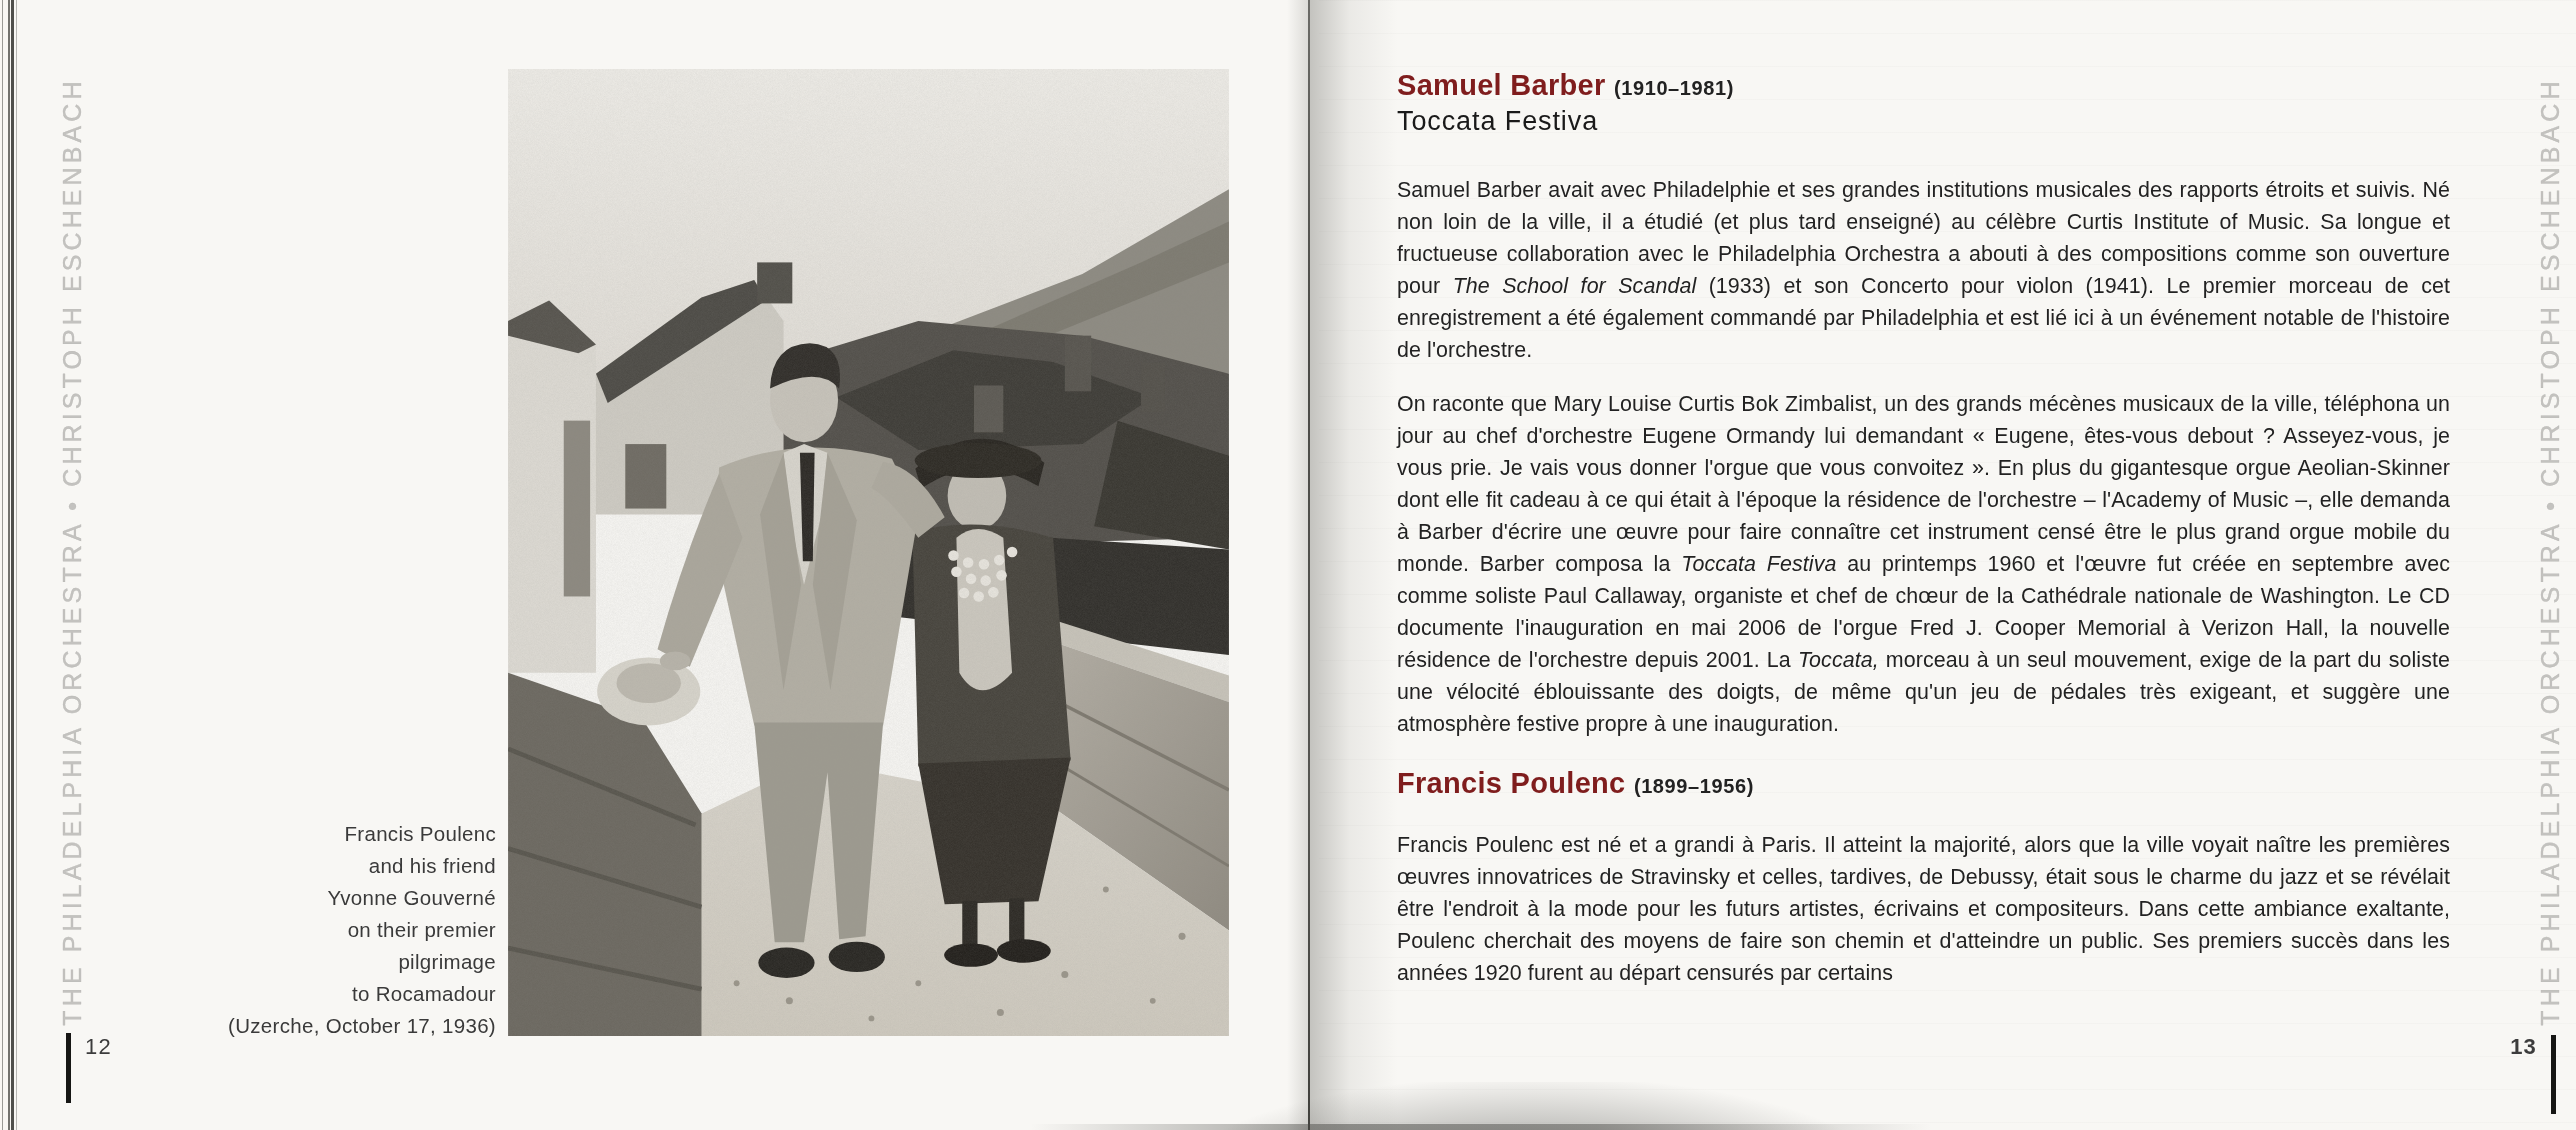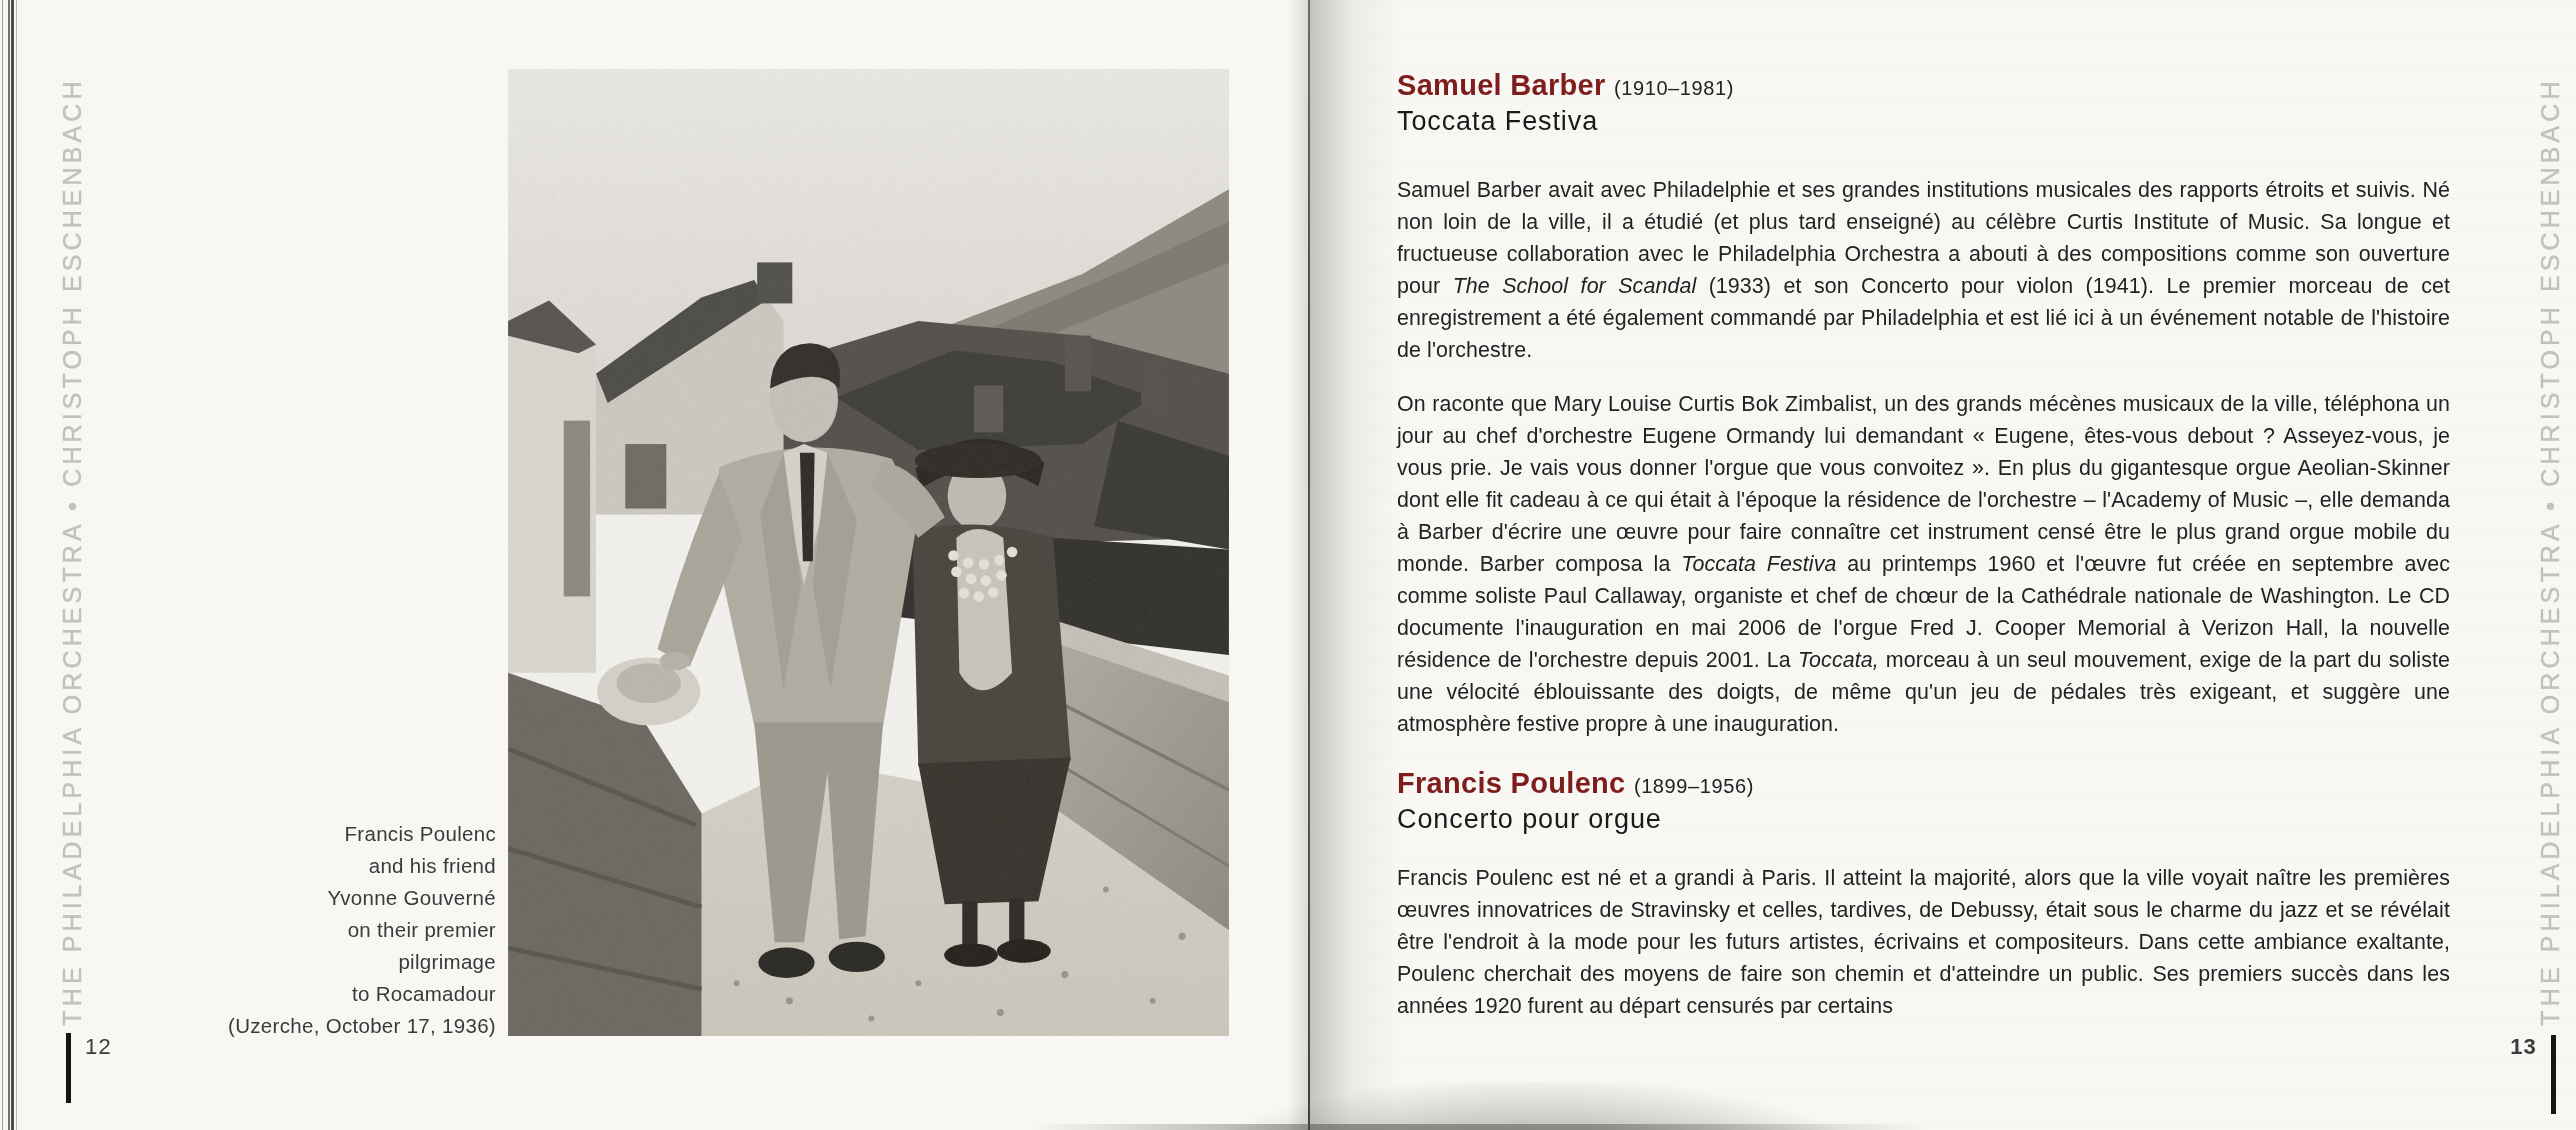--- a/index.html
+++ b/index.html
@@ -40,21 +40,21 @@
   .pagenum{position:absolute;font-size:22px;color:#3c3c3c;letter-spacing:1.2px;text-align:center;}
   .pagenum-12{left:85px;top:1034px;}
   .pagenum-13{left:2495px;top:1034px;width:42px;text-align:right;font-weight:bold;}
   .pagebar{position:absolute;width:5.3px;background:#161614;}
   .pagebar-left{left:66px;top:1033px;height:70px;}
   .pagebar-right{left:2551px;top:1035px;height:79px;}
   
   .column{position:absolute;left:1397px;top:68px;width:1053px;}
   .composer-line{font-size:29px;line-height:34px;letter-spacing:0.3px;}
   .composer{font-weight:bold;color:#7f1d1d;}
-  .dates{font-size:20px;font-weight:normal;color:#222;letter-spacing:0.6px;margin-top:32px;}
+  .dates{font-size:20px;font-weight:bold;color:#222;letter-spacing:0.6px;margin-top:32px;}
   .work-title{font-size:27px;line-height:33px;color:#1a1a1a;letter-spacing:0.9px;}
   .body-text{
     margin:0;text-align:justify;
     font-size:21.4px;line-height:32px;color:#222;letter-spacing:0.1px;
     text-justify:inter-word;
   }
   .body-text i{font-style:italic;}
   .sec1-head{margin-bottom:36px;}
   .p1{margin-bottom:22px;}
   .p2{margin-bottom:26px;}
@@ -219,21 +219,20 @@
   </div>
 
   <p class="body-text p1"><span>Samuel Barber avait avec Philadelphie et ses grandes institutions musicales des rapports étroits et suivis. Né non loin de la ville, il a étudié (et plus tard enseigné) au célèbre Curtis Institute of Music. Sa longue et fructueuse collaboration avec le Philadelphia Orchestra a abouti à des compositions comme son ouverture pour </span><i>The School for Scandal</i><span> (1933) et son Concerto pour violon (1941). Le premier morceau de cet enregistrement a été également commandé par Philadelphia et est lié ici à un événement notable de l'histoire de l'orchestre.</span></p>
   <p class="body-text p2"><span>On raconte que Mary Louise Curtis Bok Zimbalist, un des grands mécènes musicaux de la ville, téléphona un jour au chef d'orchestre Eugene Ormandy lui demandant « Eugene, êtes-vous debout ? Asseyez-vous, je vous prie. Je vais vous donner l'orgue que vous convoitez ». En plus du gigantesque orgue Aeolian-Skinner dont elle fit cadeau à ce qui était à l'époque la résidence de l'orchestre – l'Academy of Music –, elle demanda à Barber d'écrire une œuvre pour faire connaître cet instrument censé être le plus grand orgue mobile du monde. Barber composa la </span><i>Toccata Festiva</i><span> au printemps 1960 et l'œuvre fut créée en septembre avec comme soliste Paul Callaway, organiste et chef de chœur de la Cathédrale nationale de Washington. Le CD documente l'inauguration en mai 2006 de l'orgue Fred J. Cooper Memorial à Verizon Hall, la nouvelle résidence de l'orchestre depuis 2001. La </span><i>Toccata,</i><span> morceau à un seul mouvement, exige de la part du soliste une vélocité éblouissante des doigts, de même qu'un jeu de pédales très exigeant, et suggère une atmosphère festive propre à une inauguration.</span></p>
 
   <div class="sec2-head">
     <div class="composer-line">
       <span class="composer">Francis Poulenc</span>
       <span class="dates">(1899–1956)</span>
     </div>
-    <div class="work-title">Concerto pour orgue</div>
   </div>
 
   <p class="body-text"><span>Francis Poulenc est né et a grandi à Paris. Il atteint la majorité, alors que la ville voyait naître les premières œuvres innovatrices de Stravinsky et celles, tardives, de Debussy, était sous le charme du jazz et se révélait être l'endroit à la mode pour les futurs artistes, écrivains et compositeurs. Dans cette ambiance exaltante, Poulenc cherchait des moyens de faire son chemin et d'atteindre un public. Ses premiers succès dans les années 1920 furent au départ censurés par certains</span></p>
 </div>
 
 <div class="pagenum pagenum-13">13</div>
 <div class="pagebar pagebar-right"></div>
 
 
 </body></html>

